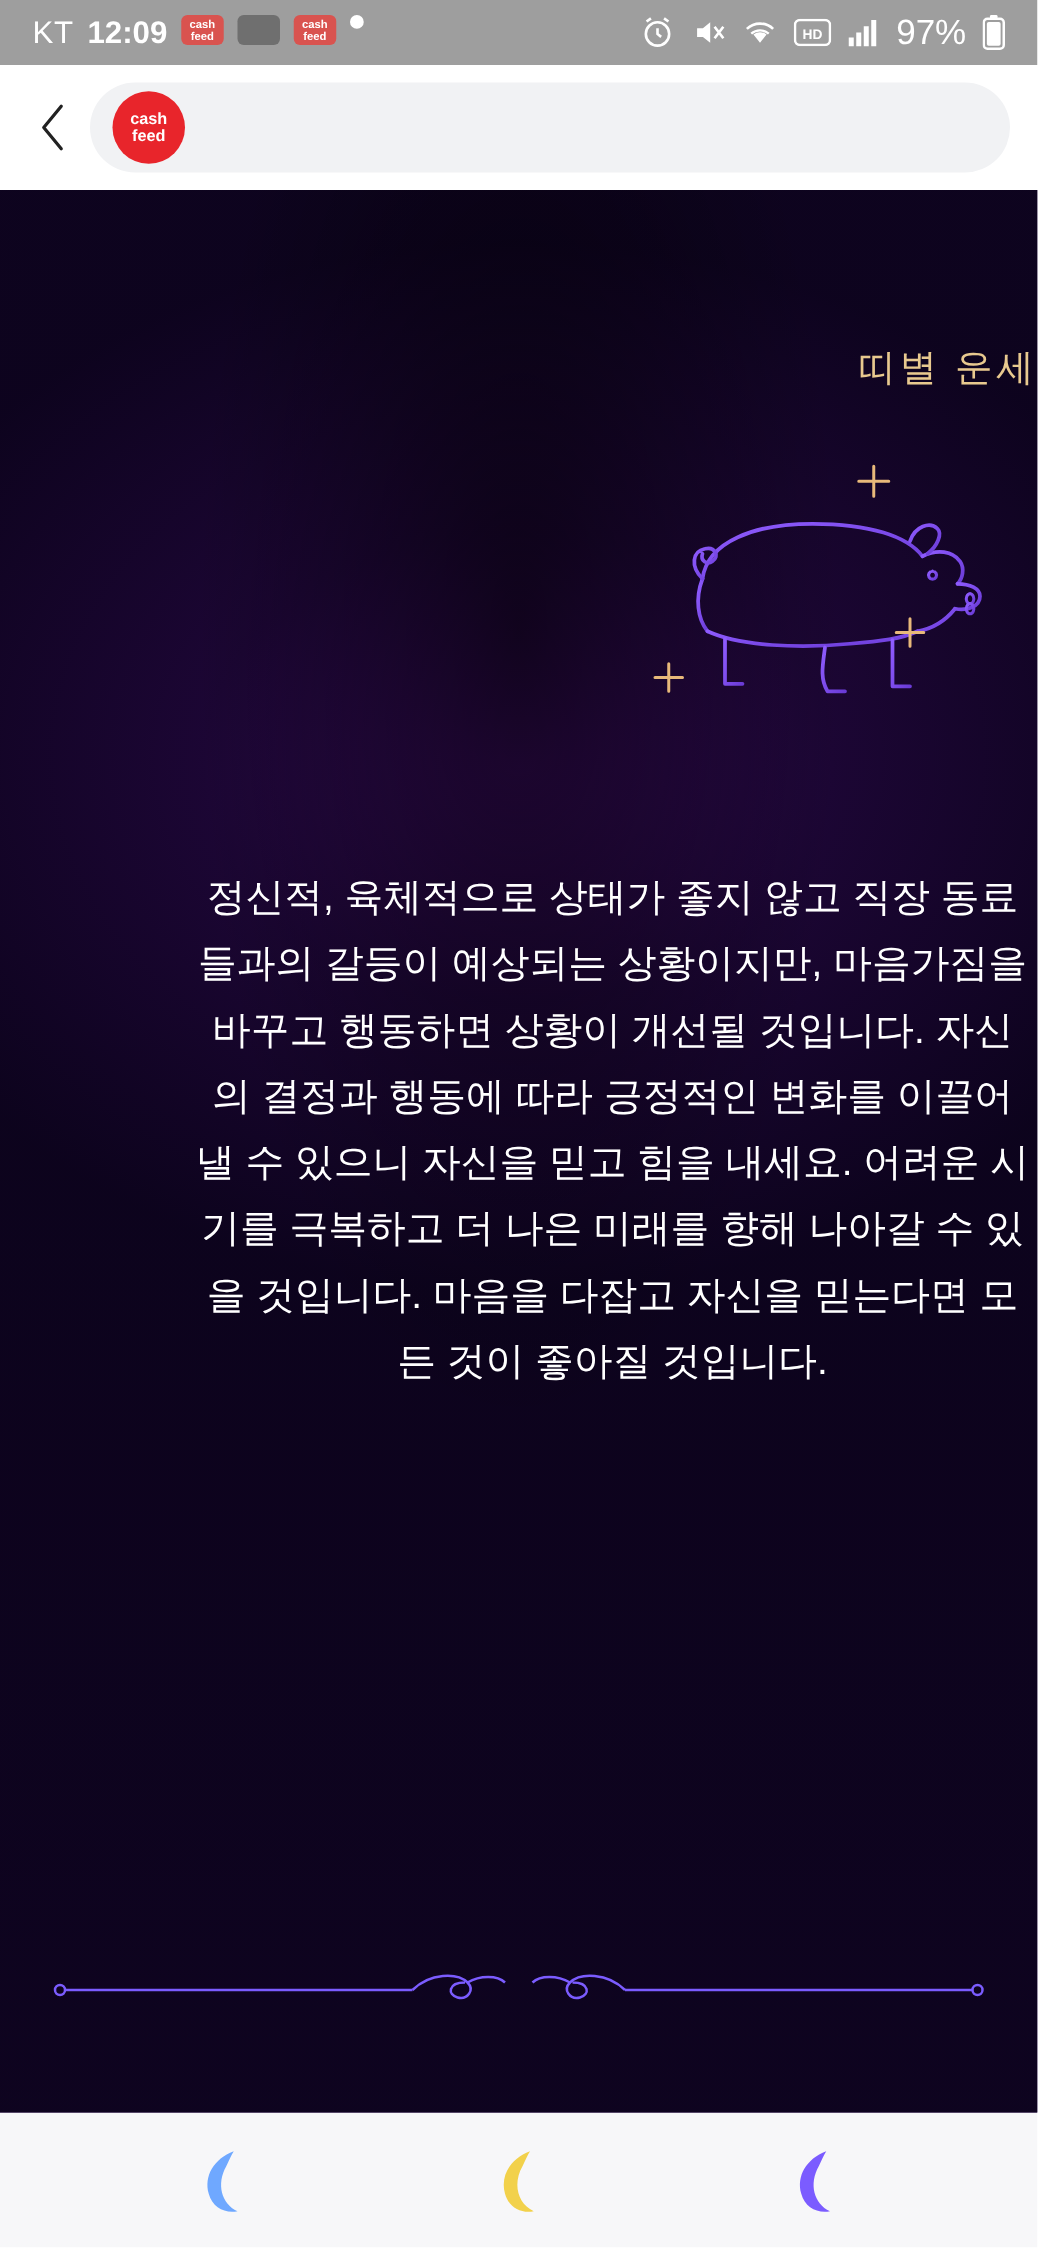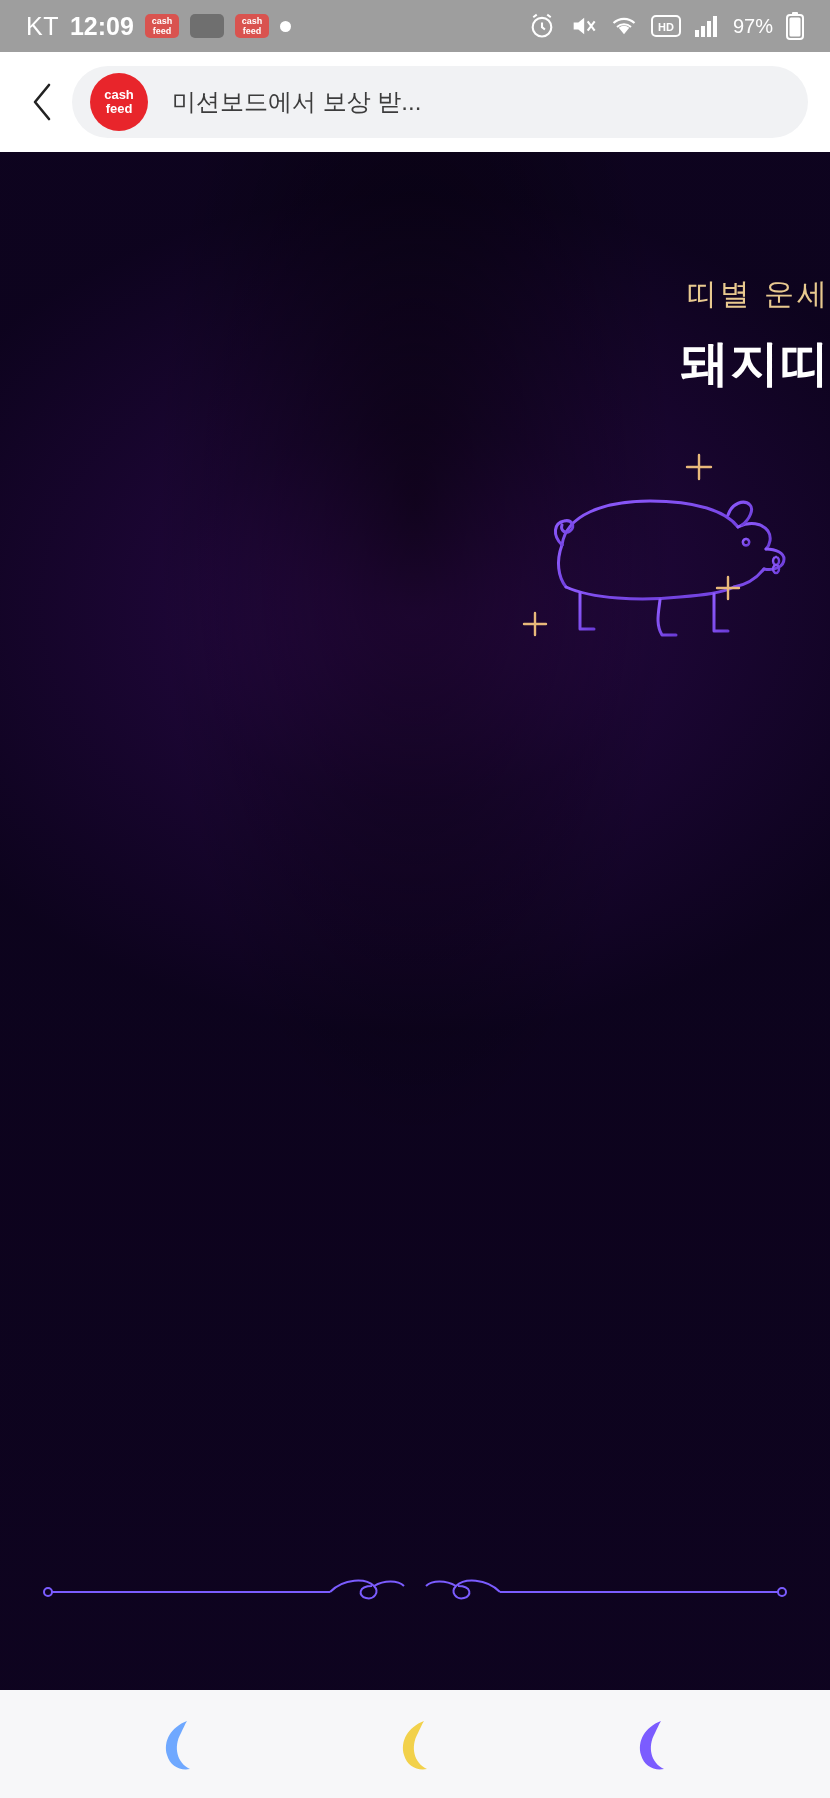--- a/index.html
+++ b/index.html
@@ -24,21 +24,20 @@
     height: 52px;
     background: #9e9e9e;
     color: #ffffff;
     display: flex;
     align-items: center;
     padding: 0 26px;
     flex: 0 0 auto;
   }
   .status-left {
     display: flex;
-    align-items: center;
     gap: 11px;
   }
   .carrier {
     font-size: 25px;
     letter-spacing: 0.5px;
   }
   .clock {
     font-size: 25px;
     font-weight: bold;
   }
@@ -61,21 +60,21 @@
     width: 11px; height: 11px; border-radius: 50%;
     background: #ffffff; display:inline-block;
   }
   .status-right {
     margin-left: auto;
     display: flex;
     align-items: center;
     gap: 13px;
   }
   .status-right svg { display: block; }
-  .battery-text { font-size: 20px; }
+  .battery-text { font-size: 28px; }
 
   
   .browser-bar {
     height: 100px;
     background: #ffffff;
     display: flex;
     align-items: center;
     padding: 0 22px;
     flex: 0 0 auto;
   }
@@ -289,28 +288,26 @@
     <div class="back-arrow">
       <svg width="26" height="44" viewBox="0 0 26 44" fill="none" stroke="#222" stroke-width="2.6" stroke-linecap="round" stroke-linejoin="round">
         <polyline points="19,5 5,22 19,39"></polyline>
       </svg>
     </div>
     <div class="url-pill">
       <div class="site-logo">
         <span>cash</span>
           <span>feed</span>
       </div>
-      <span class="page-sub">미션보드에서 보상 받...</span>
     </div>
   </div>
 
   <div class="content">
 
     <div class="zodiac-label">띠별 운세</div>
-    <div class="zodiac-name">돼지띠</div>
 
     <div class="illustration">
       <svg viewBox="0 0 330 220" fill="none">
         <defs>
           <linearGradient id="pigGrad" x1="0" y1="0" x2="1" y2="1">
             <stop offset="0%" stop-color="#8f5cff"></stop>
             <stop offset="100%" stop-color="#6a3bd6"></stop>
           </linearGradient>
         </defs>
         <g stroke="url(#pigGrad)" stroke-width="3" stroke-linecap="round" stroke-linejoin="round" fill="none">
@@ -342,20 +339,21 @@
         </g>
 
         <g stroke="#e8b97a" stroke-width="2.4" stroke-linecap="round">
           <path d="M199 6 L199 30 M187 18 L211 18"></path>
           <path d="M228 128 L228 150 M217 139 L239 139"></path>
           <path d="M35 164 L35 186 M24 175 L46 175"></path>
         </g>
       </svg>
     </div>
 
+    <div class="fortune-text">정신적, 육체적으로 상태가 좋지 않고 직장 동료들과의 갈등이 예상되는 상황이지만, 마음가짐을 바꾸고 행동하면 상황이 개선될 것입니다. 자신의 결정과 행동에 따라 긍정적인 변화를 이끌어낼 수 있으니 자신을 믿고 힘을 내세요. 어려운 시기를 극복하고 더 나은 미래를 향해 나아갈 수 있을 것입니다. 마음을 다잡고 자신을 믿는다면 모든 것이 좋아질 것입니다.</div>
 
     <div class="divider">
       <svg viewBox="0 0 830 40" preserveAspectRatio="none">
         <g stroke="#7b5cff" stroke-width="2" fill="none">
           <line x1="52" y1="20" x2="330" y2="20"></line>
           <line x1="500" y1="20" x2="778" y2="20"></line>
           <circle cx="48" cy="20" r="4"></circle>
           <circle cx="782" cy="20" r="4"></circle>
           <path d="M330 20 C344 6, 366 6, 374 14 C380 20, 374 28, 366 26 C358 24, 358 14, 372 14"></path>
           <path d="M500 20 C486 6, 464 6, 456 14 C450 20, 456 28, 464 26 C472 24, 472 14, 458 14"></path>

